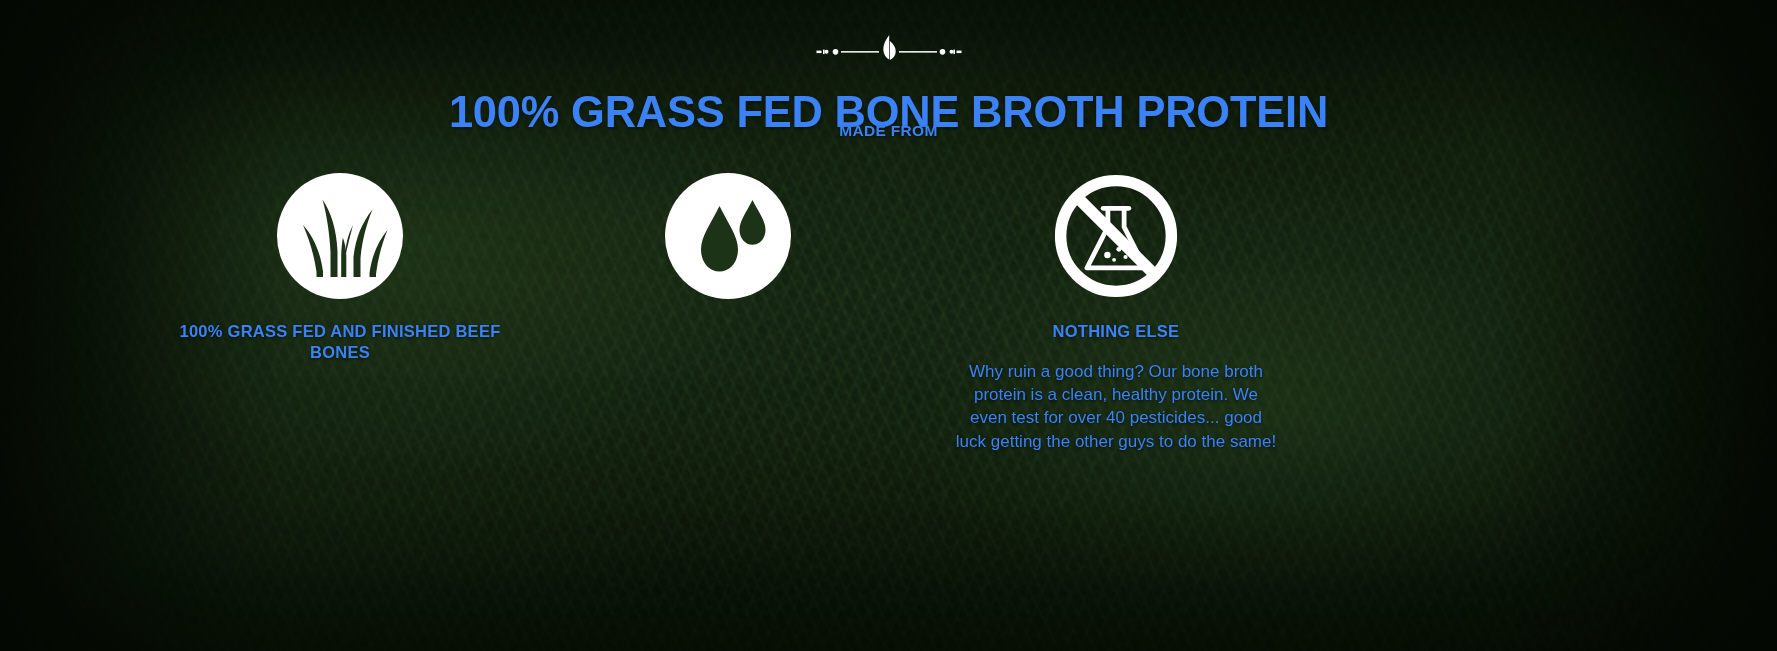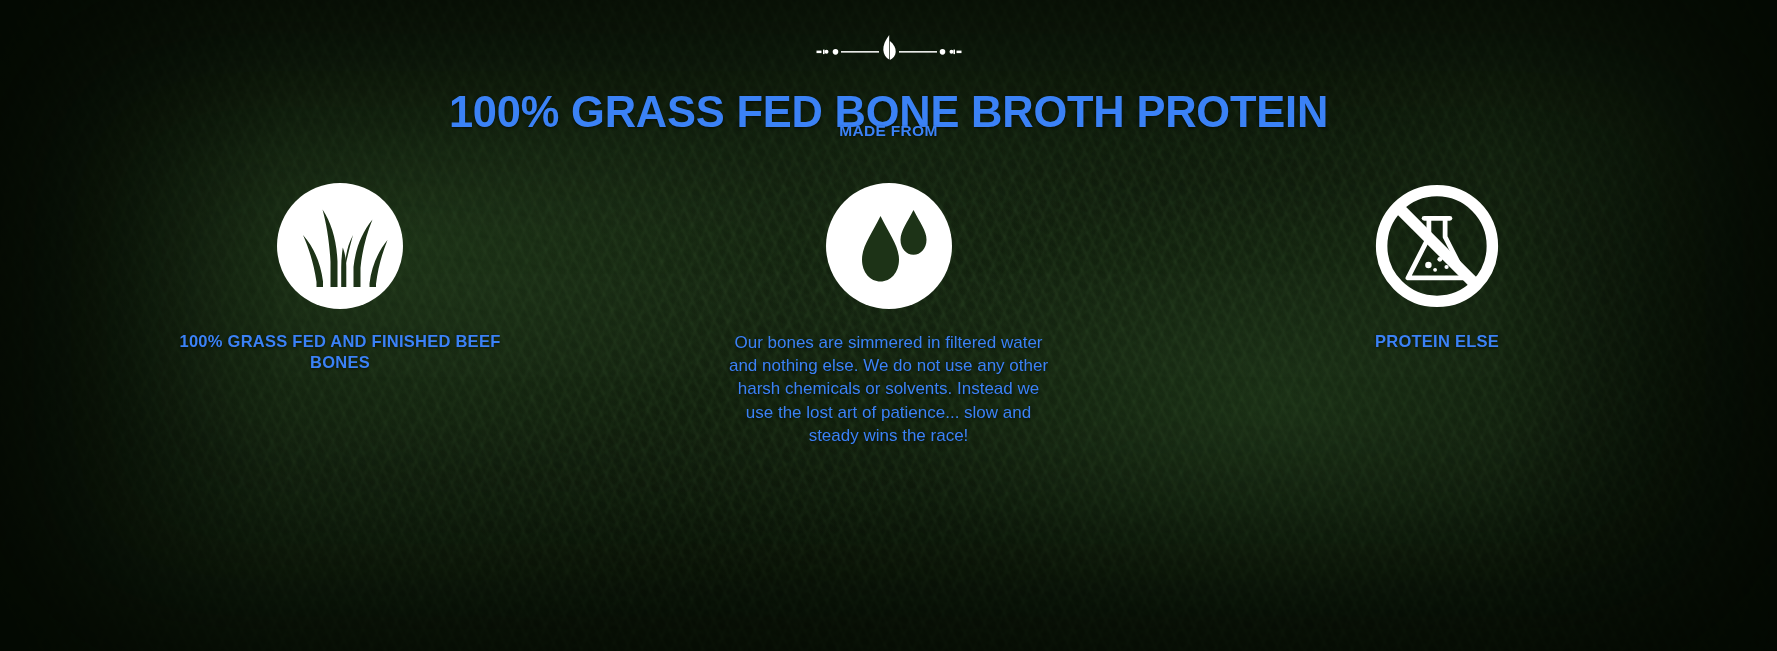--- a/index.html
+++ b/index.html
@@ -108,26 +108,27 @@
     right: 0;
     text-align: center;
     font-size: 15.5px;
     font-weight: 700;
     letter-spacing: 0.3px;
     text-shadow: 0 1px 3px rgba(0,0,0,0.55);
   }
 
   .columns {
     position: absolute;
-    top: 183px;
+    top: 173px;
     left: 168px;
     right: 168px;
     display: flex;
     align-items: flex-start;
-    justify-content: space-between;
+    justify-content: flex-start;
+    gap: 44px;
   }
   .col {
     width: 344px;
     text-align: center;
   }
 
   .icon-circle {
     width: 126px;
     height: 126px;
     margin: 0 auto 22px auto;
@@ -237,21 +238,20 @@
               </clipPath>
             </defs>
             <g clip-path="url(#clipCircle2)" fill="#1d3317">
 
               <path d="M54.5 33.0 C46.0 50.5 36.0 63.0 36.0 76.5 C36.0 89.5 44.3 98.5 54.5 98.5 C64.7 98.5 73.0 89.5 73.0 76.5 C73.0 63.0 63.0 50.5 54.5 33.0 Z"></path>
 
               <path d="M87.5 27.0 C81.5 39.0 74.5 47.6 74.5 56.8 C74.5 65.6 80.3 71.8 87.5 71.8 C94.7 71.8 100.5 65.6 100.5 56.8 C100.5 47.6 93.5 39.0 87.5 27.0 Z"></path>
             </g>
           </svg>
         </div>
-        <p class="col-body">Our bones are simmered in filtered water and nothing else. We do not use any other harsh chemicals or solvents. Instead we use the lost art of patience... slow and steady wins the race!</p>
       </div>
 
       <div class="col narrow">
         <div class="icon-circle bare">
           <svg width="132" height="132" viewBox="0 0 132 132" aria-hidden="true">
             <defs>
               <mask id="flaskMask">
                 <rect x="0" y="0" width="132" height="132" fill="#000"></rect>
 
                 <circle cx="66" cy="66" r="64" fill="#fff"></circle>
@@ -273,18 +273,19 @@
               <circle cx="69" cy="80" r="2.6"></circle>
               <circle cx="76" cy="88" r="2.2"></circle>
               <circle cx="64" cy="91" r="2.0"></circle>
             </g>
 
             <line x1="25" y1="25" x2="107" y2="107" stroke="#ffffff" stroke-width="12" stroke-linecap="butt"></line>
 
             <line x1="25" y1="25" x2="107" y2="107" stroke="#1d3317" stroke-width="3" stroke-linecap="butt" opacity="0"></line>
           </svg>
         </div>
-        <div class="col-title">PROTEIN ELSE</div>
+        <div class="col-title">NOTHING ELSE</div>
+        <p class="col-body">Why ruin a good thing? Our bone broth protein is a clean, healthy protein. We even test for over 40 pesticides... good luck getting the other guys to do the same!</p>
       </div>
 
     </div>
   </div>
 </div>
 
 </body></html>

